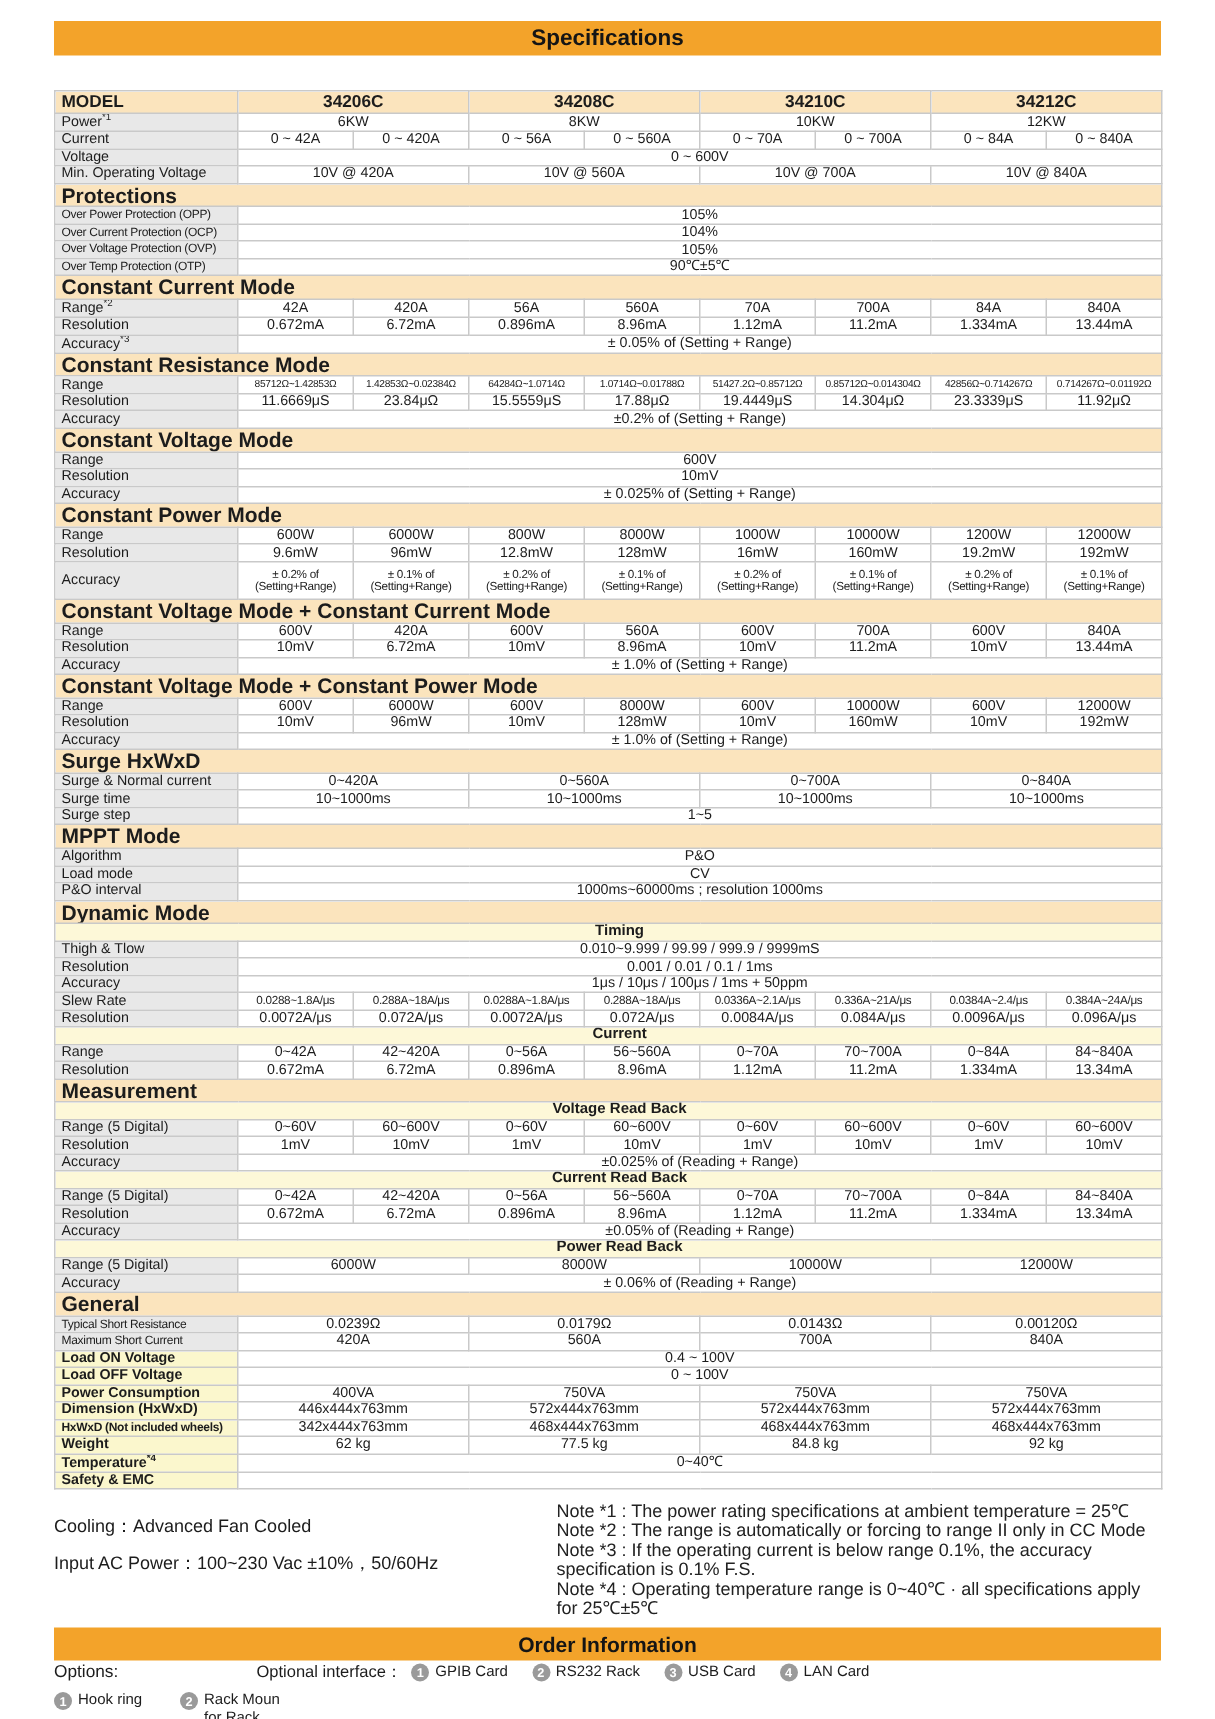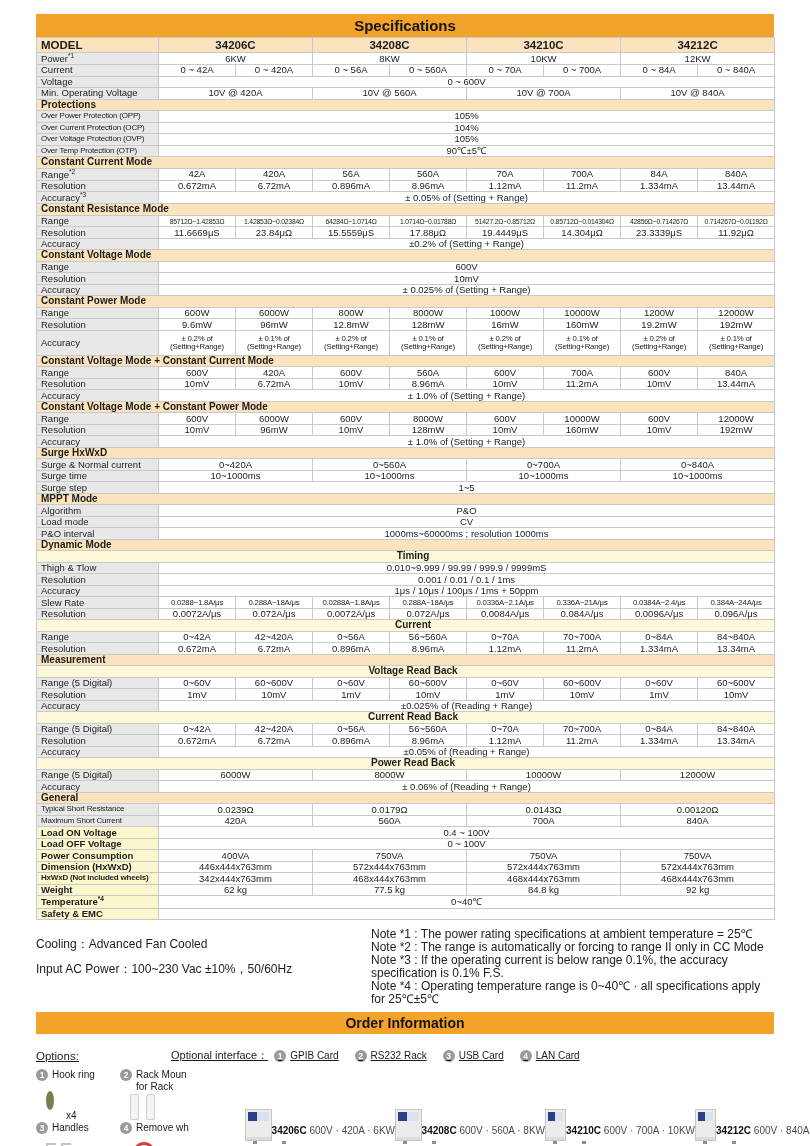--- a/index.html
+++ b/index.html
@@ -5,43 +5,43 @@
   html,body{margin:0;padding:0;}
   body{
     width:810px;height:1146px;background:#ffffff;overflow:hidden;position:relative;
     font-family:"Liberation Sans", sans-serif;color:#1c1c1c;
   }
   .page{padding:14px 36px 0 36px;}
   .band{
     background:var(--band,#F3A32A);height:23px;display:flex;align-items:center;justify-content:center;
     font-weight:bold;font-size:15px;color:#151515;
   }
-  table.spec{border-collapse:collapse;table-layout:fixed;width:738px;}
+  table.spec{border-collapse:collapse;table-layout:fixed;width:738px;margin-top:23px;}
   table.spec td{
     border:1px solid #c9c9c9;font-size:9.5px;text-align:center;padding:0 1px;height:10.5px;
     line-height:1.05;overflow:hidden;white-space:pre-line;background:#fff;
   }
   table.spec td.lbl{background:var(--label_gray,#E8E8E8);text-align:left;padding-left:4px;}
   table.spec td.lbl.yellow{background:var(--label_yellow,#FBF7CD);font-weight:bold;}
   table.spec td.lbl.lsmall{font-size:8px;letter-spacing:-0.2px;}
-  table.spec tr.sec td{background:var(--section,#FBE4BD);font-weight:bold;text-align:left;padding-left:4px;font-size:10px;}
+  table.spec tr.sec td{background:var(--section,#FBE4BD);font-weight:bold;text-align:left;padding-left:4px;font-size:14px;}
   table.spec tr.sub td{background:var(--subsection,#FDF8D8);font-weight:bold;text-align:center;padding-left:16px;font-size:10px;}
   table.spec tr.model td{background:var(--section,#FBE4BD);font-weight:bold;font-size:11.5px;height:14px;}
   table.spec td.small{font-size:6.8px;letter-spacing:-0.2px;}
   table.spec td.msmall{font-size:7.8px;letter-spacing:-0.2px;}
   table.spec tr.tall td{height:24px;}
   sup{font-size:6.5px;}
 
   .footer{display:flex;margin-top:8px;}
   .foot-left{width:335px;font-size:12px;}
   .foot-left div{margin-top:8px;}
   .foot-right{flex:1;font-size:12px;line-height:13px;color:#222;}
 
   .order-band{margin-top:6px;height:22px;font-size:14px;}
-  .order-row1{display:flex;align-items:center;margin-top:14px;font-size:11px;text-decoration:underline;}
+  .order-row1{display:flex;align-items:center;margin-top:0;font-size:11px;}
   .order-row1 .opt-label{width:135px;font-size:11.5px;}
   .iface-items{display:flex;align-items:center;gap:16px;margin-left:6px;font-size:10px;}
   .iface-item{display:flex;align-items:center;}
   .num{
     display:inline-flex;width:12px;height:12px;border-radius:50%;background:#9a9a9a;color:#fff;
     font-size:8.5px;font-weight:bold;align-items:center;justify-content:center;margin-right:4px;flex:0 0 auto;
   }
   .bottom{display:flex;margin-top:6px;}
   .options-block{width:175px;display:grid;grid-template-columns:84px 91px;font-size:10px;row-gap:1px;}
   .opt-cell{display:flex;align-items:flex-start;min-height:16px;}

